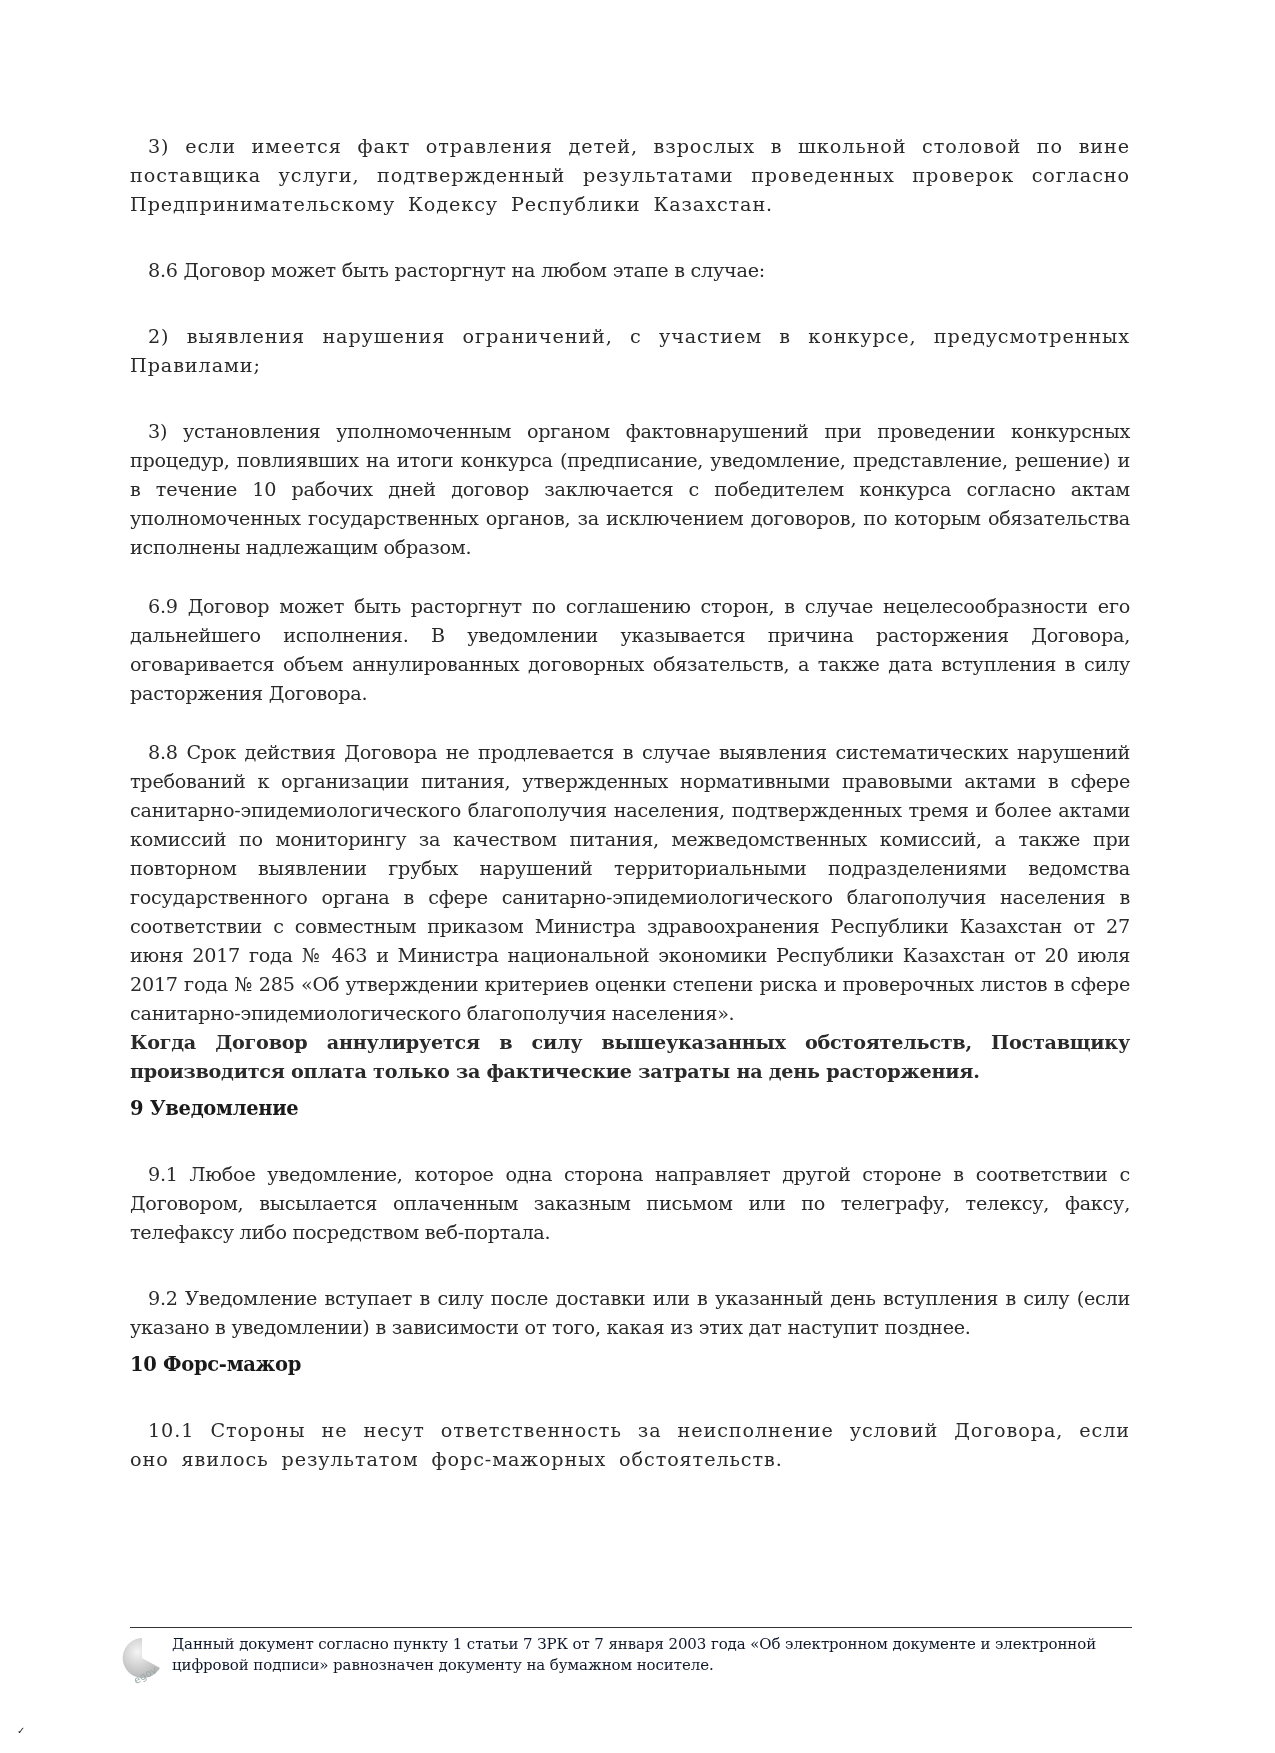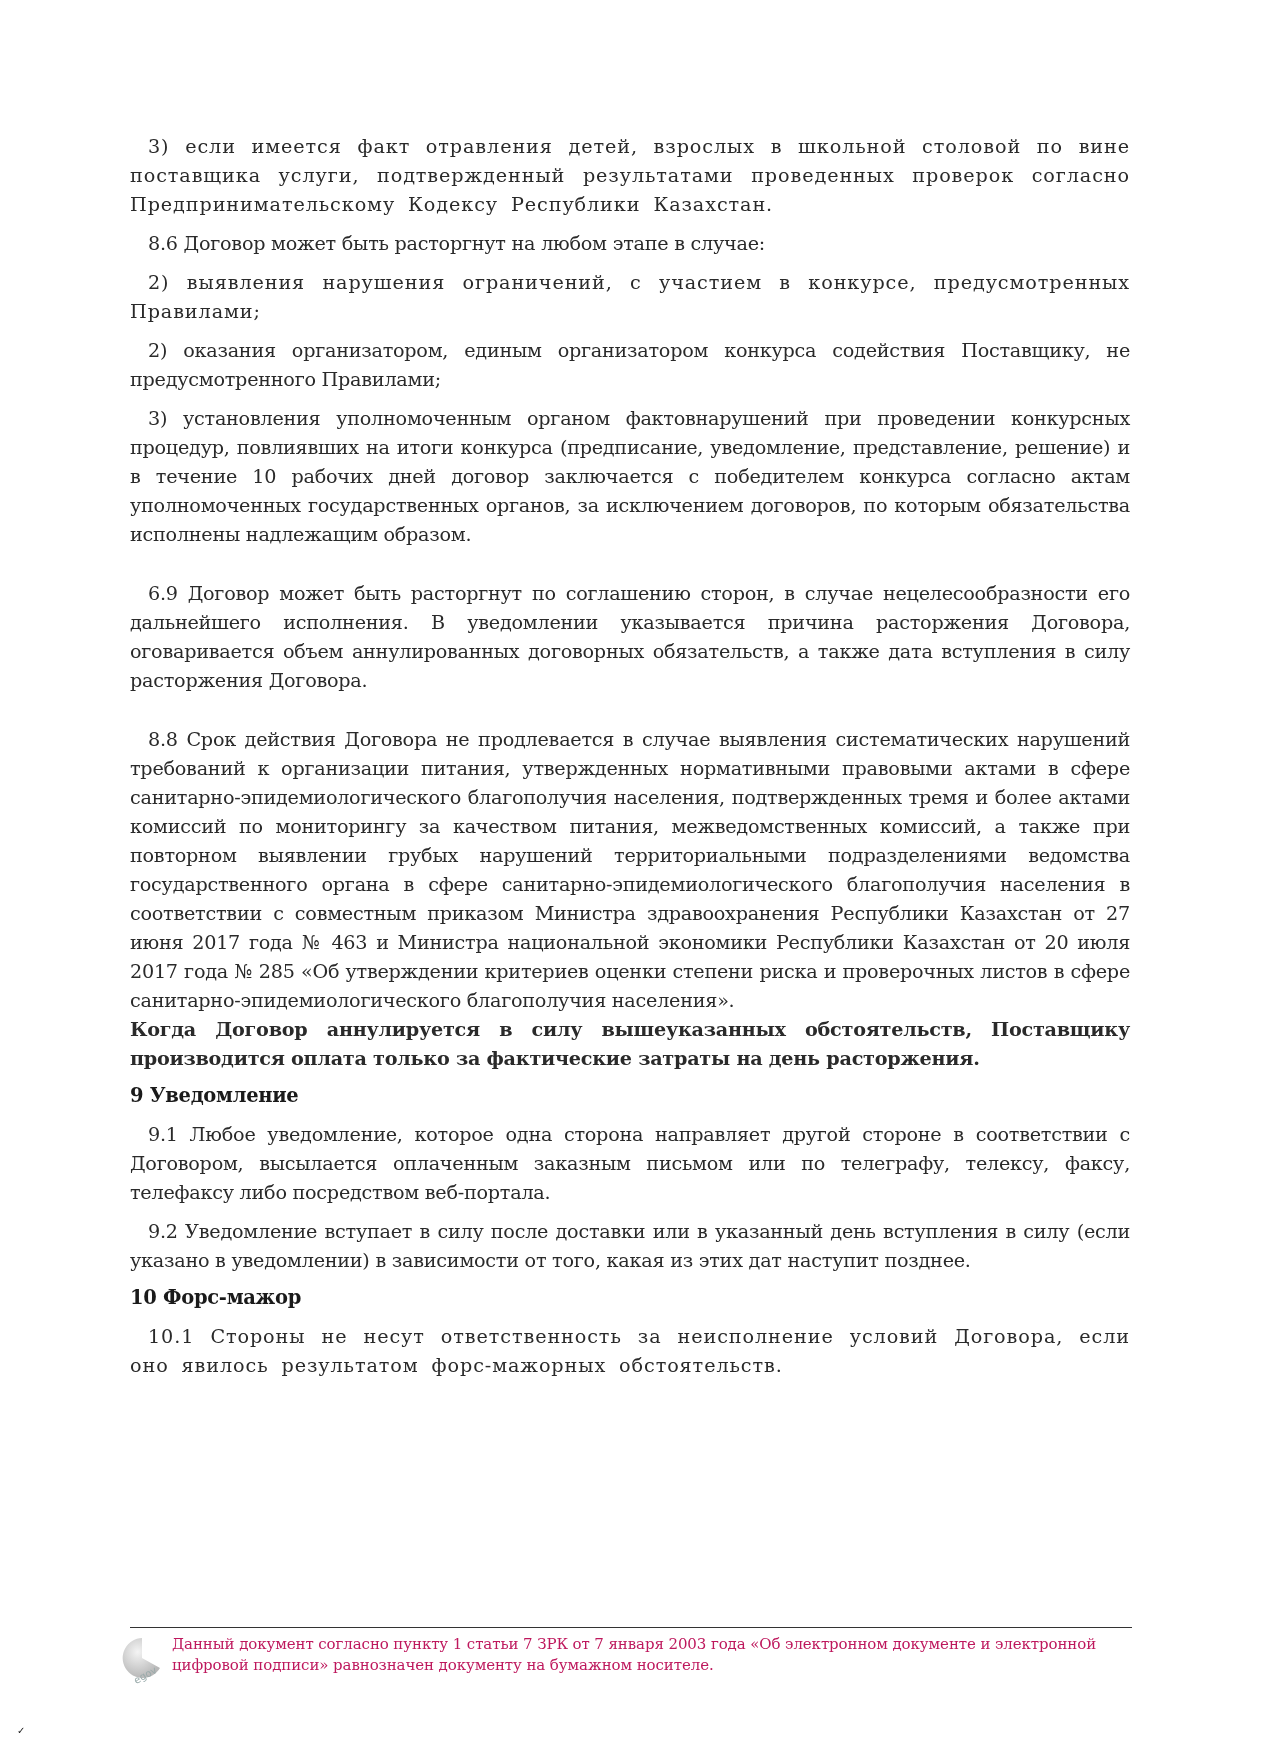--- a/index.html
+++ b/index.html
@@ -34,21 +34,21 @@
       text-indent: 18px;
       margin: 0;
       letter-spacing: -0.25px;
       word-spacing: 0px;
     }
     .para.wide {
       letter-spacing: 0.9px;
       word-spacing: 6px;
     }
     .para.noindent { text-indent: 0; font-weight: bold; }
-    .gap { margin-top: 10px; }
+    .gap { margin-top: 37px; }
     .gap-lg { margin-top: 30px; }
     .heading {
       font-size: 19.5px;
       line-height: 29px;
       font-weight: bold;
       margin: 8px 0 0 0;
       letter-spacing: -0.3px;
       color: #1a1a1a;
     }
     .divider {
@@ -71,21 +71,21 @@
       width: 44px;
       height: 50px;
       margin-right: 8px;
       position: relative;
       flex-shrink: 0;
     }
     .stamp svg { display: block; }
     .footer-text {
       font-size: 15px;
       line-height: 21px;
-      color: #be185d;
+      color: #0f172a;
       letter-spacing: -0.1px;
     }
     .tick {
       position: absolute;
       left: 17px;
       top: 1725px;
       font-size: 10px;
       color: #222;
     }
   </style>
@@ -93,21 +93,20 @@
 <body>
 
 <div class="page">
   <div class="content">
     <p class="para wide">3) если имеется факт отравления детей, взрослых в школьной столовой по вине поставщика услуги, подтвержденный результатами проведенных проверок согласно Предпринимательскому Кодексу Республики Казахстан.</p>
 
     <p class="para gap">8.6 Договор может быть расторгнут на любом этапе в случае:</p>
 
     <p class="para wide gap">2) выявления нарушения ограничений, с участием в конкурсе, предусмотренных Правилами;</p>
 
-    <p class="para gap">2) оказания организатором, единым организатором конкурса содействия Поставщику, не предусмотренного Правилами;</p>
 
     <p class="para gap">3) установления уполномоченным органом фактовнарушений при проведении конкурсных процедур, повлиявших на итоги конкурса (предписание, уведомление, представление, решение) и в течение 10 рабочих дней договор заключается с победителем конкурса согласно актам уполномоченных государственных органов, за исключением договоров, по которым обязательства исполнены надлежащим образом.</p>
 
     <p class="para gap-lg">6.9 Договор может быть расторгнут по соглашению сторон, в случае нецелесообразности его дальнейшего исполнения. В уведомлении указывается причина расторжения Договора, оговаривается объем аннулированных договорных обязательств, а также дата вступления в силу расторжения Договора.</p>
 
     <p class="para gap-lg">8.8 Срок действия Договора не продлевается в случае выявления систематических нарушений требований к организации питания, утвержденных нормативными правовыми актами в сфере санитарно-эпидемиологического благополучия населения, подтвержденных тремя и более актами комиссий по мониторингу за качеством питания, межведомственных комиссий, а также при повторном выявлении грубых нарушений территориальными подразделениями ведомства государственного органа в сфере санитарно-эпидемиологического благополучия населения в соответствии с совместным приказом Министра здравоохранения Республики Казахстан от 27 июня 2017 года № 463 и Министра национальной экономики Республики Казахстан от 20 июля 2017 года № 285 «Об утверждении критериев оценки степени риска и проверочных листов в сфере санитарно-эпидемиологического благополучия населения».</p>
 
     <p class="para noindent">Когда Договор аннулируется в силу вышеуказанных обстоятельств, Поставщику производится оплата только за фактические затраты на день расторжения.</p>
 
     <h2 class="heading">9 Уведомление</h2>

